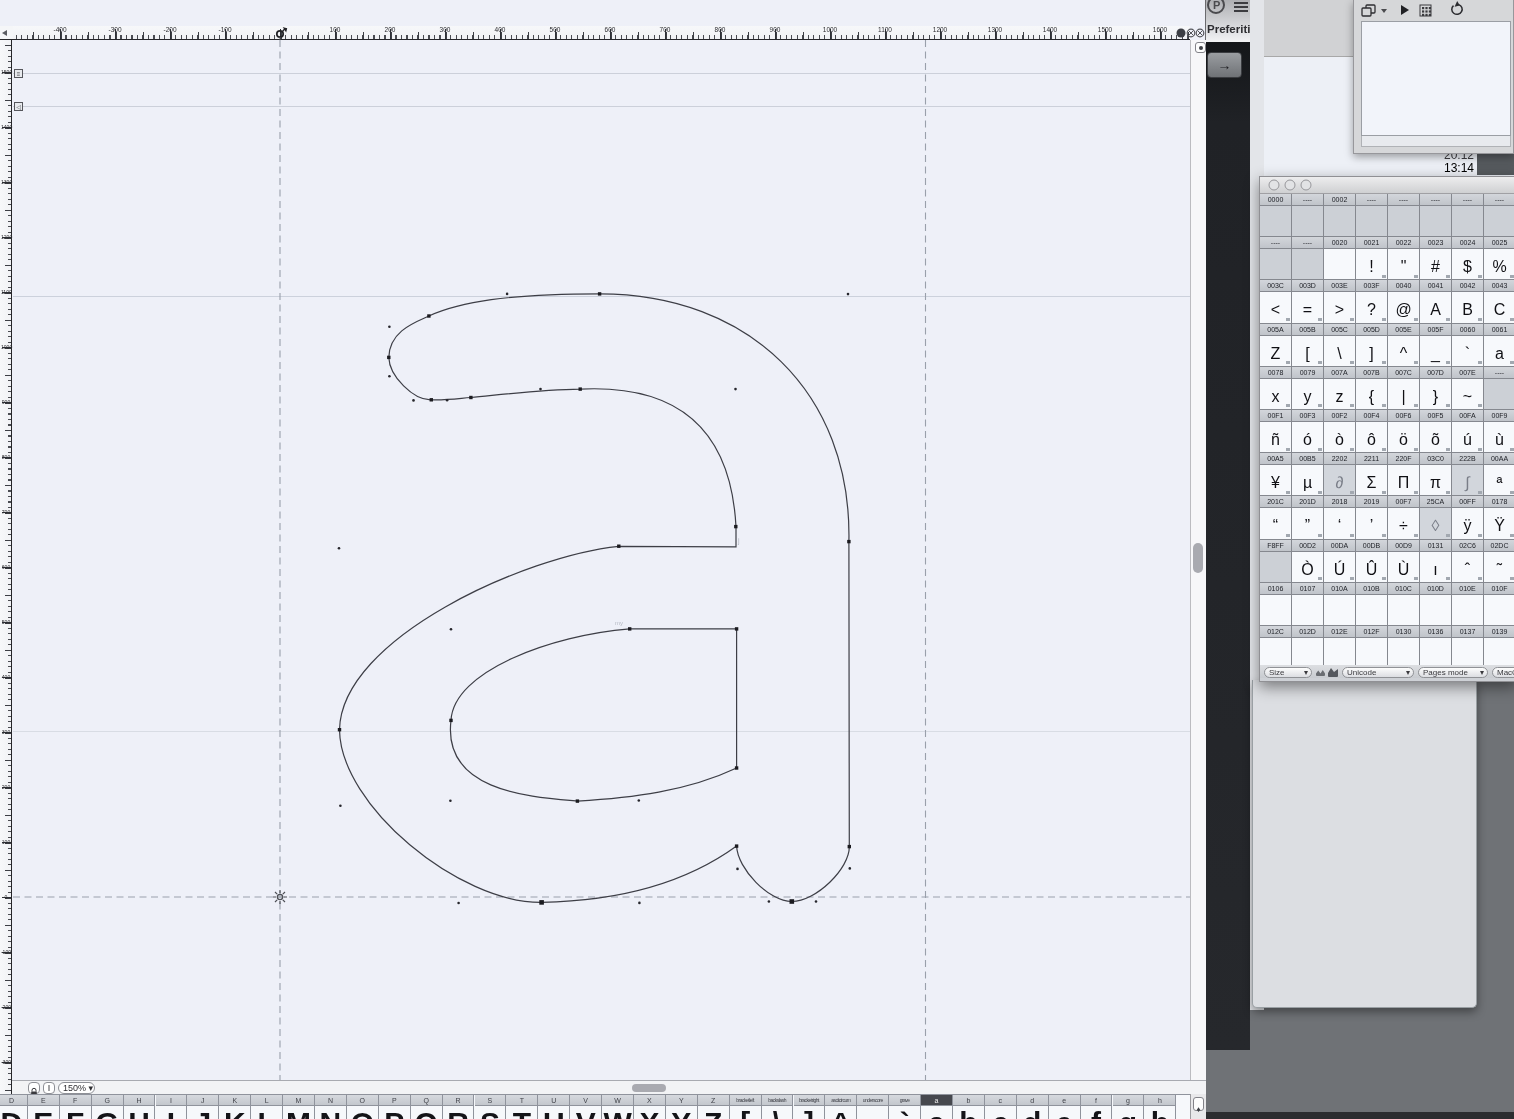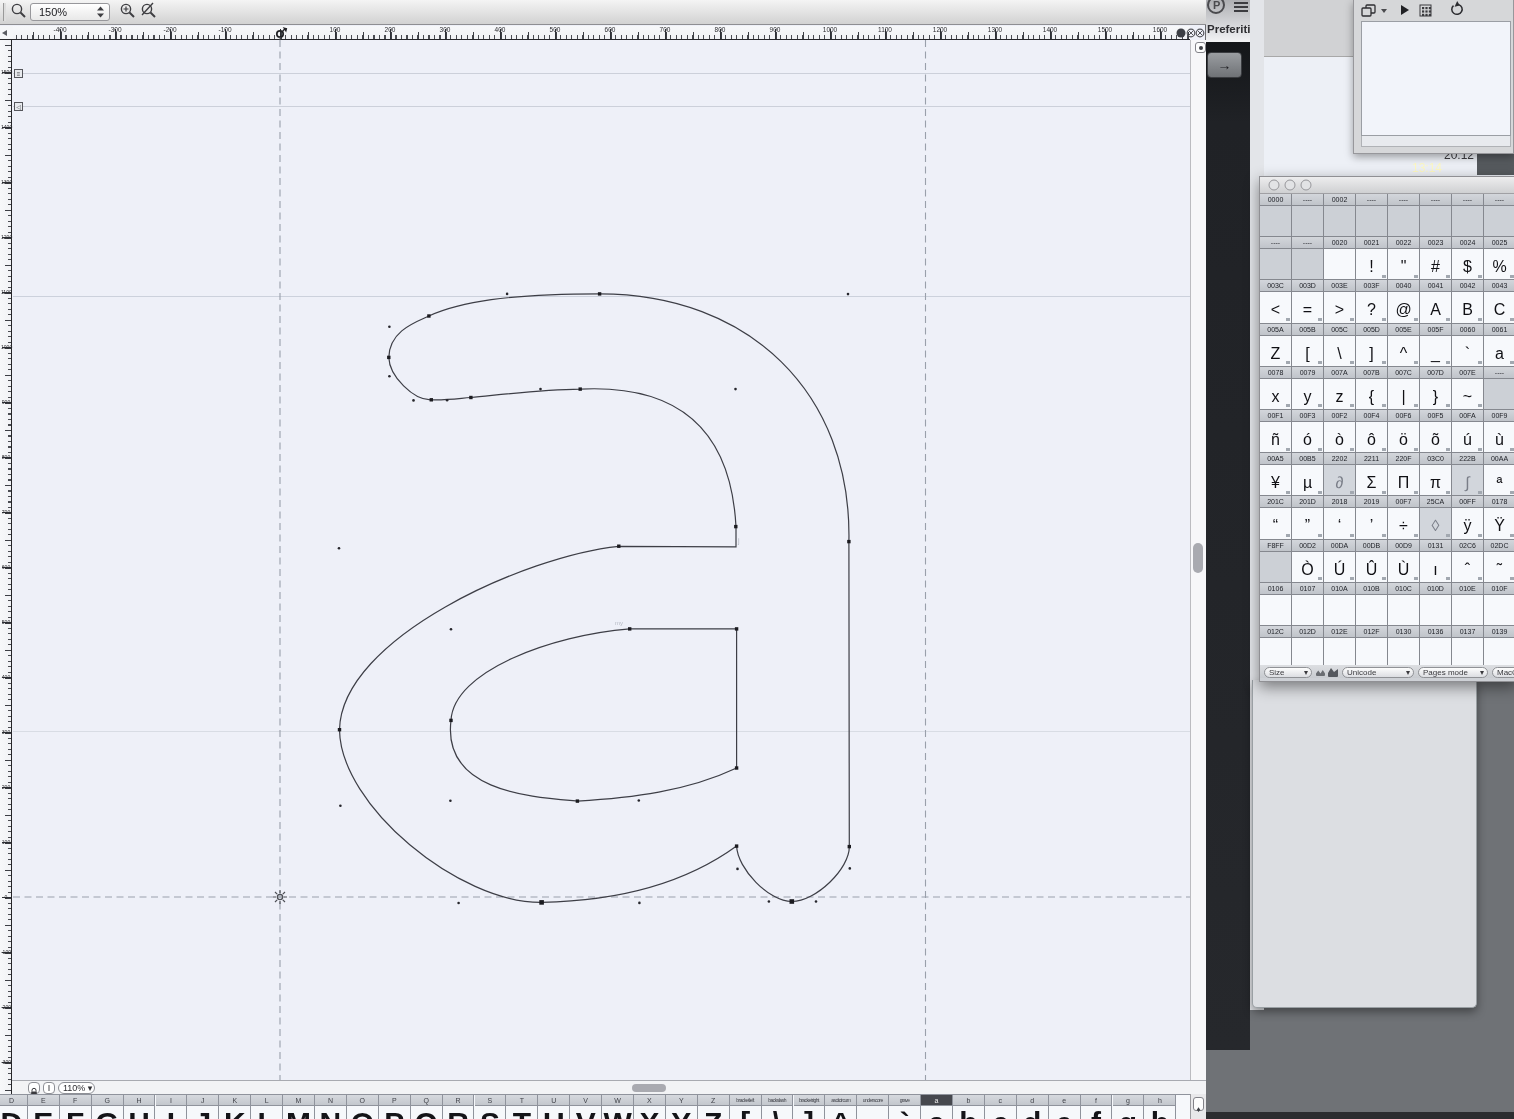--- a/index.html
+++ b/index.html
@@ -5,21 +5,21 @@
  font-family:"Liberation Sans",sans-serif;background:#6f7276}
 .abs{position:absolute}
 </style></head><body>
 
 <div class="abs" style="left:1206px;top:0;width:308px;height:1119px;background:#6f7276"></div>
 <div class="abs" style="left:1250px;top:0;width:264px;height:176px;background:#edf0f6"></div>
 <div class="abs" style="left:1250px;top:0;width:264px;height:57px;background:#d1d2d4;border-bottom:1px solid #a8a8a8"></div>
 <div class="abs" style="left:1250px;top:0;width:14px;height:1010px;background:#e3e5e9"></div>
 
 <div class="abs" style="left:1380px;top:148px;width:94px;height:13px;font-size:12px;color:#3c3c40;text-align:right">20:12</div>
-<div class="abs" style="left:1380px;top:161px;width:94px;height:13px;font-size:12px;color:#fef9c3;text-align:center">13:14</div>
+<div class="abs" style="left:1380px;top:161px;width:94px;height:13px;font-size:12px;color:#000000;text-align:right">13:14</div>
 <div class="abs" style="left:1477px;top:152px;width:37px;height:23px;background:#565a5e"></div>
 
 <div class="abs" style="left:1353px;top:0;width:161px;height:154px;background:#d6d7d9;border:1px solid #97979b;border-top:none;box-shadow:0 3px 8px rgba(0,0,0,.35)">
   <svg width="160" height="20" style="position:absolute;left:0;top:1px">
     <g stroke="#2e2e32" fill="none" stroke-width="1.3">
       <rect x="12" y="4" width="9" height="8" rx="1"></rect>
       <rect x="8" y="7" width="9" height="8" rx="1" fill="#d6d7d9"></rect>
     </g>
     <path d="M 27,8 l 6,0 -3,4 z" fill="#4a4a4e"></path>
     <path d="M 47,4 l 8,5 -8,5 z" fill="#212125"></path>
@@ -427,41 +427,20 @@
     <span style="position:absolute;left:56px;top:5px;width:9px;height:6px;background:#6a6d72;border-radius:1px;clip-path:polygon(0 60%,25% 10%,50% 60%,75% 0,100% 60%,100% 100%,0 100%)"></span>
     <span style="position:absolute;left:68px;top:3px;width:10px;height:9px;background:#55585e;border-radius:1px;clip-path:polygon(0 55%,30% 0,60% 45%,100% 10%,100% 100%,0 100%)"></span>
     <span style="position:absolute;left:82px;top:2px;width:72px;height:11px;border:1px solid #909296;border-radius:6px;background:linear-gradient(#fdfdfd,#dcdee2);padding-left:4px;line-height:10px">Unicode <span style="float:right;margin-right:3px">▾</span></span>
     <span style="position:absolute;left:158px;top:2px;width:70px;height:11px;border:1px solid #909296;border-radius:6px;background:linear-gradient(#fdfdfd,#dcdee2);padding-left:4px;line-height:10px">Pages mode <span style="float:right;margin-right:3px">▾</span></span>
     <span style="position:absolute;left:232px;top:2px;width:26px;height:11px;border:1px solid #909296;border-radius:6px 0 0 6px;background:linear-gradient(#fdfdfd,#dcdee2);padding-left:4px;line-height:10px">MacO</span>
   </div>
 </div>
 
 <div class="abs" style="left:0;top:0;width:1206px;height:1119px;background:#eef0f8;border-right:1px solid #6a6a6e">
 
-  <div class="abs" style="left:0;top:0;width:1206px;height:25px;background:linear-gradient(#f4f4f4,#d2d2d2);border-bottom:1px solid #8e8e92">
-    <div class="abs" style="left:3px;top:3px;width:1px;height:18px;background:#aaa;border-right:2px solid #ddd;border-left:1px solid #999"></div>
-    <svg width="170" height="25">
-      <g fill="none" stroke="#3e3e42" stroke-width="1.4">
-        <circle cx="17" cy="9" r="4.6"></circle>
-          <path d="M 20.5,12.5 L 25,17" stroke-width="2"></path>
-        <circle cx="126" cy="9" r="4.6"></circle>
-          <path d="M 129.5,12.5 L 134,17" stroke-width="2"></path>
-        <path d="M 123.5,9 h 5 M 126,6.5 v 5" stroke-width="1.2"></path>
-        <circle cx="147" cy="9" r="4.6"></circle>
-          <path d="M 150.5,12.5 L 155,17" stroke-width="2"></path>
-        <path d="M 142,15 L 153,3" stroke-width="1.4"></path>
-      </g>
-    </svg>
-    <div class="abs" style="left:30px;top:3px;width:80px;height:18px;background:linear-gradient(#ffffff,#e8e8e8);border:1px solid #97979b;border-radius:3px;font-size:11px;color:#202024;line-height:17px">
-      <span style="margin-left:8px">150%</span>
-      <svg width="9" height="12" style="position:absolute;right:4px;top:2px">
-          <path d="M 4.5,0.5 8,4.5 1,4.5 Z M 4.5,11.5 8,7.5 1,7.5 Z" fill="#3e3e42"></path>
-        </svg>
-    </div>
-  </div>
 
   <div class="abs" style="left:13px;top:26px;width:1177px;height:14px;border-bottom:1px solid #26262a;
     background-image:
      repeating-linear-gradient(to right,#2e3036 0 1px,transparent 1px 55px),
      repeating-linear-gradient(to right,#3c3e44 0 1px,transparent 1px 27.5px),
      repeating-linear-gradient(to right,#4a4c52 0 1px,transparent 1px 5.5px),
      linear-gradient(#f7f8fa,#f1f2f5);
     background-size:100% 10px,100% 7px,100% 4px,100% 100%;
     background-position:47px 100%,19.5px 100%,3px 100%,0 0;background-repeat:no-repeat;">
     <div style="position:relative;width:100%;height:8px;font-size:6.5px;color:#2c2c30">
@@ -613,21 +592,21 @@
   <div class="abs" style="left:1193px;top:543px;width:10px;height:30px;background:#a9aab0;border-radius:5px"></div>
 
   <div class="abs" style="left:12px;top:1080px;width:1194px;height:14px;background:#f2f3f5;border-top:1px solid #a8aab0">
     <div class="abs" style="left:16px;top:1px;width:12px;height:12px;border:1px solid #8e9096;border-radius:4px;background:#ffffff">
       <svg width="10" height="10">
           <path d="M 3,4.5 v -1.2 a 2,2 0 0 1 4,0 V 4.5" fill="none" stroke="#3a3a3e" stroke-width="1"></path>
           <rect x="2.2" y="4.5" width="5.6" height="4" rx="0.5" fill="#3a3a3e"></rect>
         </svg>
     </div>
     <div class="abs" style="left:31px;top:1px;width:12px;height:12px;border:1px solid #8e9096;border-radius:4px;background:#ffffff;font-size:9px;text-align:center;line-height:11px;color:#2e2e32">I</div>
-    <div class="abs" style="left:46px;top:1px;width:37px;height:12px;border:1px solid #8e9096;border-radius:7px;background:#ffffff;font-size:9px;line-height:11px;color:#2e2e32"><span style="margin-left:4px">110% ▾</span></div>
+    <div class="abs" style="left:46px;top:1px;width:37px;height:12px;border:1px solid #8e9096;border-radius:7px;background:#ffffff;font-size:9px;line-height:11px;color:#2e2e32"><span style="margin-left:4px">150% ▾</span></div>
     <div class="abs" style="left:620px;top:3px;width:34px;height:8px;background:#a9aab0;border-radius:4px"></div>
   </div>
 
   <div class="abs" style="left:0;top:1094px;width:1190px;height:25px;background:#f6f8fb;border-top:1px solid #8f939c;overflow:hidden">
   <div style="position:absolute;left:-4.0px;top:0;width:31.9px;height:25px;border-right:1px solid #8f939c;">
         <div style="height:11px;background:linear-gradient(#d6d9de,#c3c7cd);border-bottom:1px solid #8f939c;font-size:7px;line-height:11px;text-align:center;color:#3f4148;overflow:hidden;white-space:nowrap">D</div>
         <div style="height:13px;background:#f6f8fb;overflow:hidden;text-align:center;position:relative">
           <span style="position:absolute;top:4px;left:0;width:100%;font-size:30px;line-height:25px;font-weight:bold;color:#141418">D</span>
         </div>
       </div>

